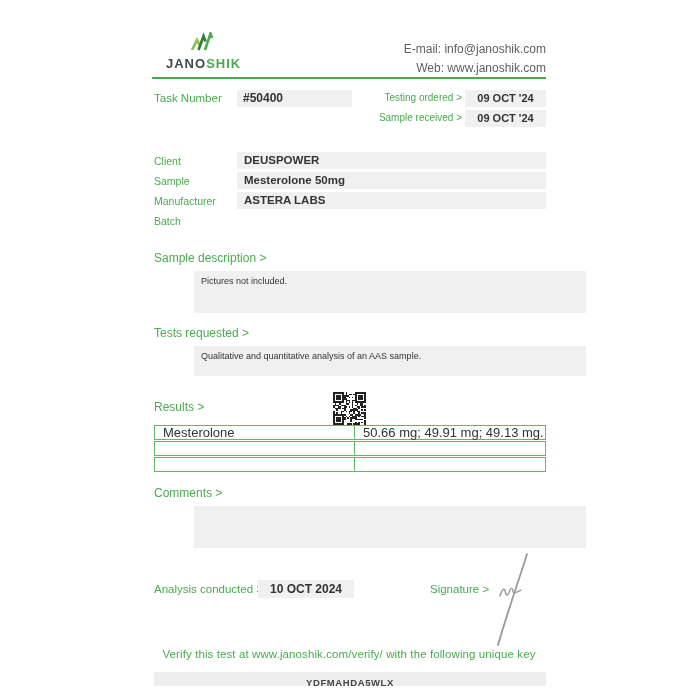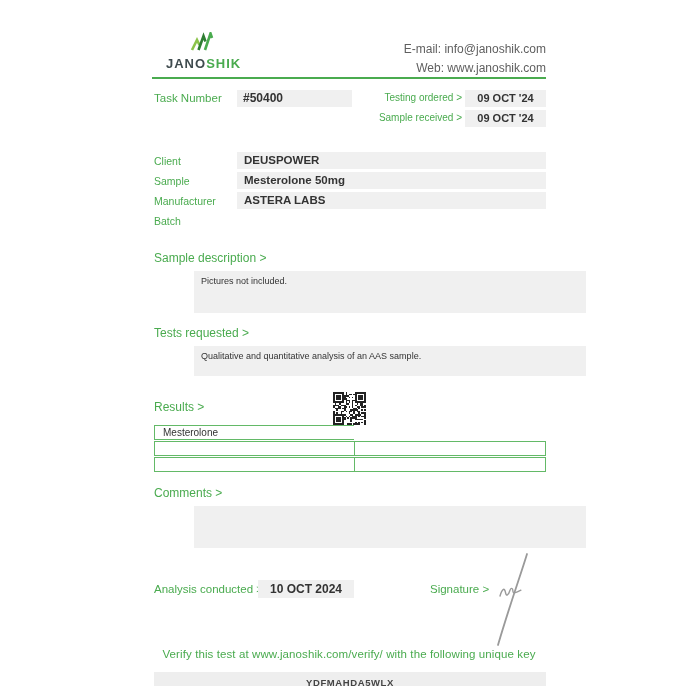--- a/index.html
+++ b/index.html
@@ -33,21 +33,21 @@
   .info-value { flex:1; height:17px; line-height:17px; padding-left:7px; font-size:11.5px; font-weight:bold; color:#333; background:#f0f0f0; }
 
   
   .sec-h { position:absolute; left:2px; font-size:12px; color:#4aab4f; }
   .sec-box { position:absolute; left:2px; width:392px; background:#f0f0f0; font-size:9px; color:#333; padding:5px 7px;margin-left:40px; }
 
   
   .qr { position:absolute; left:181px; top:392px; width:33px; height:33px; }
   .rtable { position:absolute; left:2px; top:425px; width:392px; }
   .rrow { display:flex; height:14.5px; margin-bottom:1.5px; }
-  .rcell { border:1px solid #63b967; height:14.5px; line-height:13px; font-size:10px; color:#333; padding-left:8px; background:#fff; }
+  .rcell { border:1px solid #63b967; height:14.5px; line-height:13px; font-size:13px; color:#333; padding-left:8px; background:#fff; }
   .rcell.c1 { width:200px; border-right:none; }
   .rcell.c2 { flex:1; }
 
   
   .an-label { position:absolute; left:2px; top:583px; font-size:11.5px; color:#4aab4f; }
   .an-box { position:absolute; left:106px; top:580px; width:96px; height:18px; line-height:18px; text-align:center; font-size:12px; font-weight:bold; color:#333; }
   .sig-label { position:absolute; left:278px; top:583px; font-size:11.5px; color:#4aab4f; }
   .sig { position:absolute; left:336px; top:552px; width:46px; height:96px; }
 
   
@@ -341,20 +341,21 @@
           <rect x="11" y="20" width="1" height="1"></rect>
           <rect x="13" y="20" width="1" height="1"></rect>
           <rect x="14" y="20" width="1" height="1"></rect>
           <rect x="15" y="20" width="1" height="1"></rect>
           <rect x="16" y="20" width="1" height="1"></rect>
           <rect x="20" y="20" width="1" height="1"></rect>
         </svg></div>
     <div class="rtable">
       <div class="rrow">
         <div class="rcell c1">Mesterolone</div>
+        <div class="rcell c2">50.66 mg; 49.91 mg; 49.13 mg.</div>
       </div>
       <div class="rrow">
         <div class="rcell c1"></div>
         <div class="rcell c2"></div>
       </div>
       <div class="rrow">
         <div class="rcell c1"></div>
         <div class="rcell c2"></div>
       </div>
     </div>

